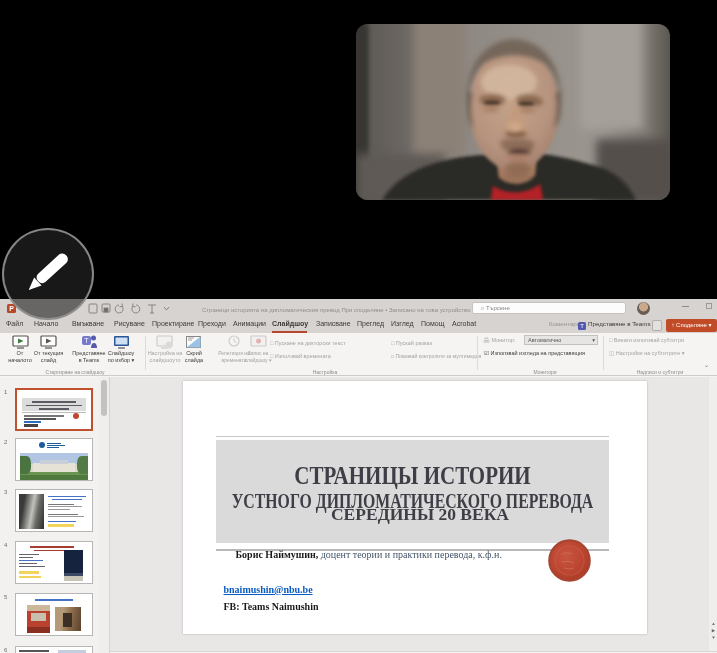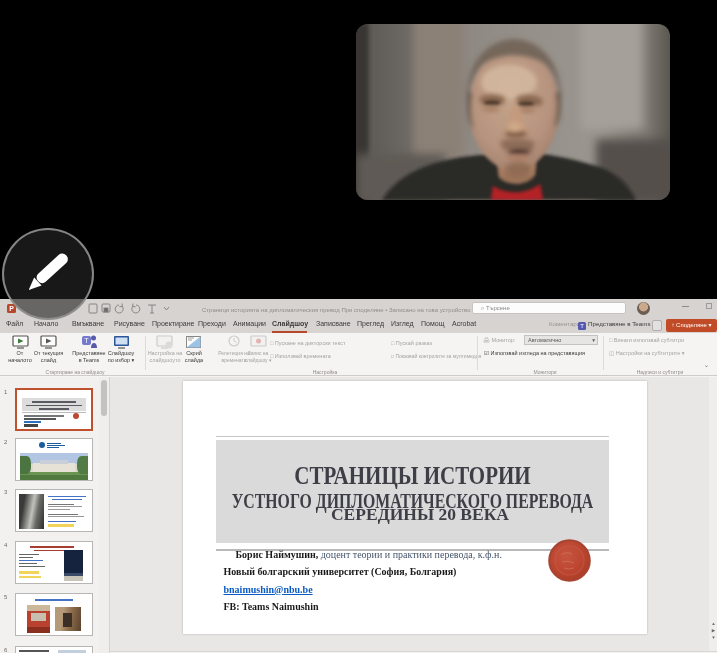--- a/index.html
+++ b/index.html
@@ -338,21 +338,20 @@
 
         <div class="abs" style="left:33px; top:55px; width:393px; height:1.2px; background:#c6c6c6;"></div>
         <div class="abs" style="left:33px; top:58.5px; width:393px; height:103px; background:#dadada;"></div>
         <div class="abs" style="left:33px; top:168px; width:393px; height:2px; background:#b9b9b9;"></div>
 
         <div class="abs serif" style="left:0; top:81px; width:459px; text-align:center; font-weight:bold; color:#3e3e46; font-size:25px; transform:scaleX(0.84);">СТРАНИЦЫ ИСТОРИИ</div>
         <div class="abs serif" style="left:0; top:108.5px; width:459px; text-align:center; font-weight:bold; color:#3e3e46; font-size:20px; transform:scaleX(0.79);">УСТНОГО ДИПЛОМАТИЧЕСКОГО ПЕРЕВОДА</div>
         <div class="abs serif" style="left:8px; top:123px; width:459px; text-align:center; font-weight:bold; color:#3e3e46; font-size:17.5px;">СЕРЕДИНЫ 20 ВЕКА</div>
 
         <div class="abs serif" style="left:41px; top:168px; font-size:10px; color:#1a1a1a;padding-left:12px;"><b>Борис Наймушин,</b> <span style="color:#44546a;">доцент теории и практики перевода, к.ф.н.</span></div>
-        <div class="abs serif" style="left:41px; top:185px; font-size:10px; color:#1a1a1a; font-weight:bold;">Новый болгарский университет (София, Болгария)</div>
         <div class="abs serif" style="left:41px; top:202.5px; font-size:10px; font-weight:bold;"><span style="color:#0a5bc4; text-decoration:underline;">bnaimushin@nbu.be</span></div>
         <div class="abs serif" style="left:41px; top:220px; font-size:10px; color:#1a1a1a; font-weight:bold;">FB: Teams Naimushin</div>
 
         <svg class="abs" style="left:365px; top:157.5px;" width="43" height="43" viewBox="0 0 43 43">
           <defs>
             <radialGradient id="sealg" cx="0.42" cy="0.38" r="0.75">
               <stop offset="0" stop-color="#c75540"></stop>
               <stop offset="0.55" stop-color="#bc4530"></stop>
               <stop offset="1" stop-color="#a43822"></stop>
             </radialGradient>

